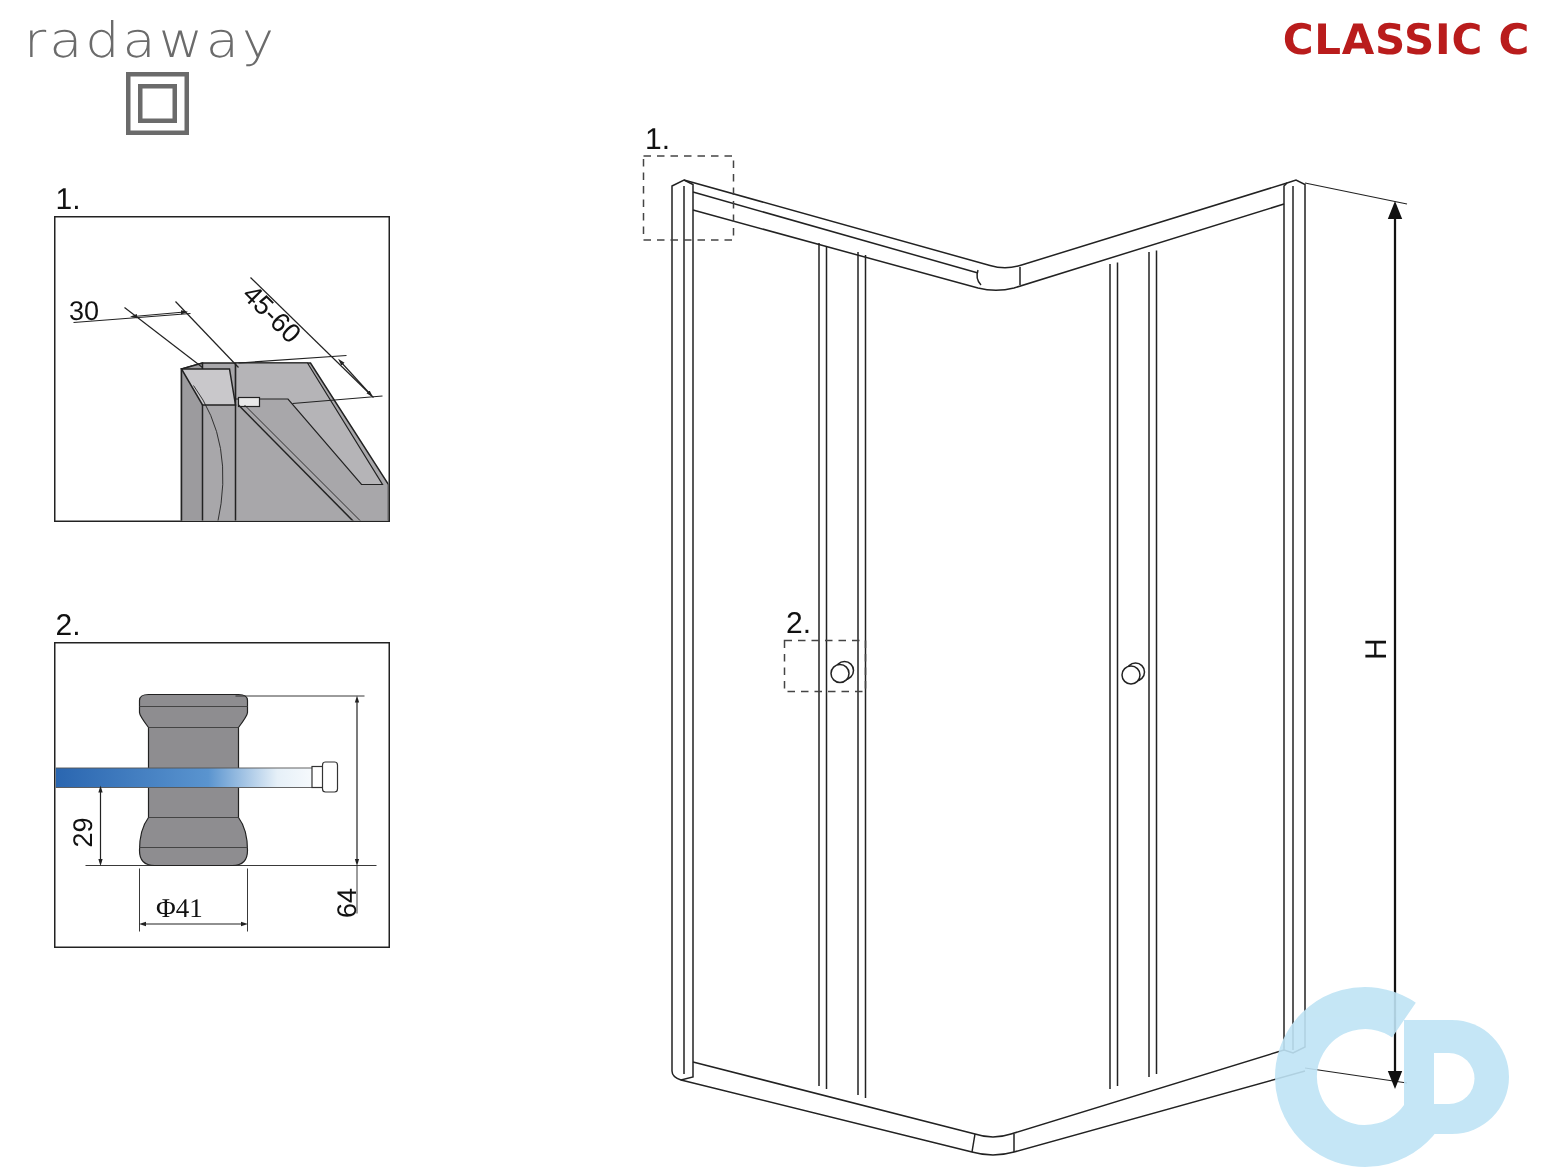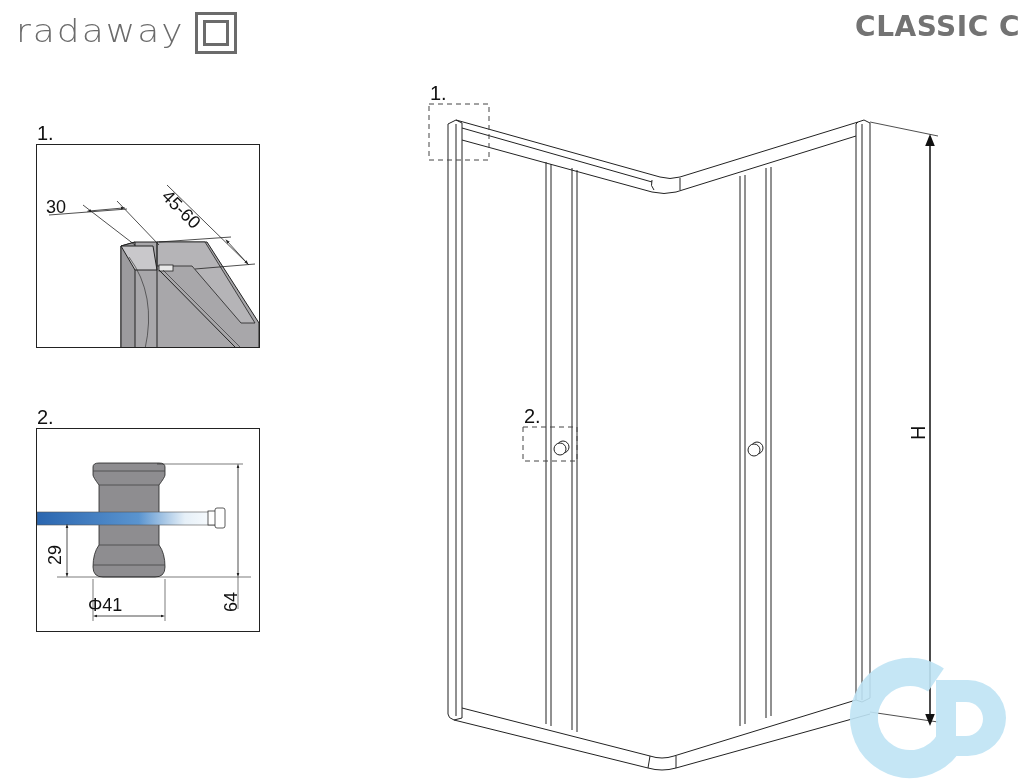--- a/index.html
+++ b/index.html
@@ -1,21 +1,21 @@
 <!DOCTYPE html>
 <html><head>
   <meta charset="utf-8">
   <style>
     html, body { margin: 0; padding: 0; background: #ffffff; }
     body { width: 1034px; height: 779px; position: relative; overflow: hidden; font-family: "Liberation Sans", sans-serif; }
-    .logo { position: absolute; left: 16px; top: 10px; display: flex; align-items: center; }
+    .logo { position: absolute; left: 16px; top: 10px; display: flex; align-items: center; flex-direction: column; }
     .logo-text { font-family: "DejaVu Sans", sans-serif; font-size: 36px; color: #6b6b6b; letter-spacing: 2px; font-weight: 300; line-height: 1; transform: scaleY(0.9); }
     .logo-mark { width: 42px; height: 42px; border: 3px solid #6b6b6b; margin-left: 10px; box-sizing: border-box; position: relative; top: 2px; }
     .logo-mark::after { content: ""; position: absolute; left: 5px; top: 5px; right: 5px; bottom: 5px; border: 3px solid #6b6b6b; }
-    .model-title { position: absolute; right: 14px; top: 10px; font-family: "DejaVu Sans", sans-serif; font-weight: bold; font-size: 28px; color: #737373; letter-spacing: 0.5px; }
+    .model-title { position: absolute; right: 14px; top: 10px; font-family: "DejaVu Sans", sans-serif; font-weight: bold; font-size: 28px; color: #b91c1c; letter-spacing: 0.5px; }
     .label { position: absolute; font-family: "Liberation Sans", sans-serif; font-size: 20px; color: #111; }
     .detail-box { position: absolute; border: 1.5px solid #222; background: #fff; overflow: hidden; box-sizing: border-box; }
     svg { position: absolute; left: 0; top: 0; }
     .dim { position: absolute; font-family: "Liberation Sans", sans-serif; font-size: 18px; color: #111; }
   </style>
 </head>
 <body>
 
 <div class="logo">
   <span class="logo-text">radaway</span>
@@ -84,21 +84,21 @@
     <line x1="20" y1="148" x2="214" y2="148" stroke="#222" stroke-width="0.6"></line>
     <line x1="201" y1="37" x2="201" y2="146" stroke="#222" stroke-width="0.8" marker-start="url(#arr2)" marker-end="url(#arr2)"></line>
     <line x1="201" y1="148" x2="201" y2="180" stroke="#222" stroke-width="0.6"></line>
     <line x1="30" y1="97" x2="30" y2="146" stroke="#222" stroke-width="0.8" marker-start="url(#arr2)" marker-end="url(#arr2)"></line>
     <line x1="56" y1="150" x2="56" y2="192" stroke="#222" stroke-width="0.6"></line>
     <line x1="128" y1="150" x2="128" y2="192" stroke="#222" stroke-width="0.6"></line>
     <line x1="58" y1="187" x2="126" y2="187" stroke="#222" stroke-width="0.8" marker-start="url(#arr2)" marker-end="url(#arr2)"></line>
   </svg>
 </div>
 <div class="dim" style="left:45px; top:565px; transform: rotate(-90deg); transform-origin: left top;">29</div>
-<div class="dim" style="left:88px; top:595px;">Φ41</div>
+<div class="dim" style="left:104px; top:595px;font-family:Liberation Serif, serif;">Φ41</div>
 <div class="dim" style="left:221px; top:612px; transform: rotate(-90deg); transform-origin: left top;">64</div>
 
 <svg width="1034" height="779" viewBox="0 0 1034 779" style="pointer-events:none;">
   <defs>
     <marker id="arr3" viewBox="0 0 10 10" refX="5" refY="5" markerWidth="8" markerHeight="10" orient="auto-start-reverse">
       <path d="M0,1 L10,5 L0,9 z" fill="#111"></path>
     </marker>
   </defs>
   <g fill="none" stroke="#222" stroke-width="1">
 

